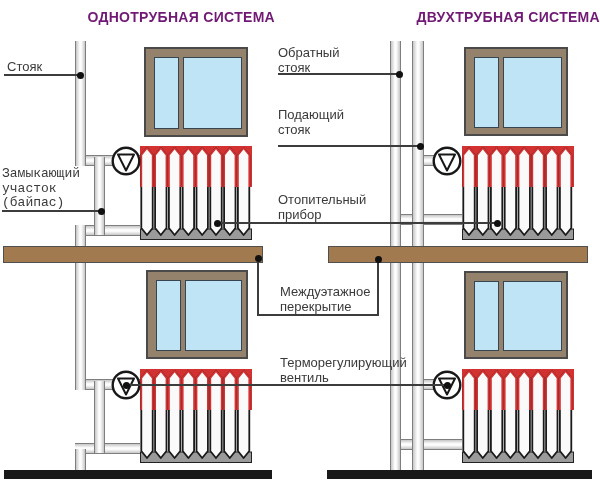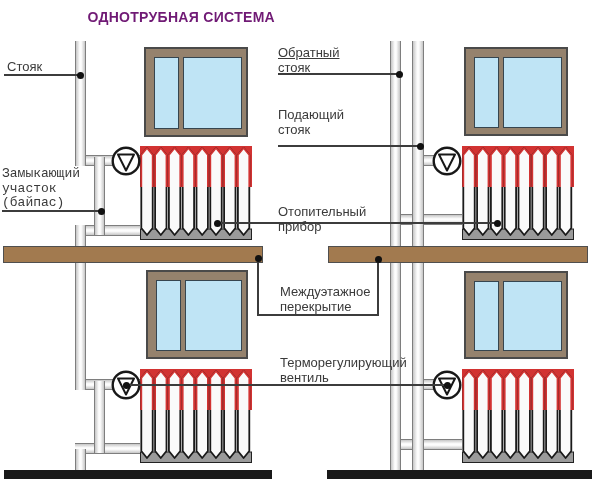--- a/index.html
+++ b/index.html
@@ -221,29 +221,30 @@
   <div class="abs dot" style="left:395.5px;top:70.5px;"></div>
   <div class="abs dot" style="left:416.5px;top:142.5px;"></div>
   <div class="abs dot" style="left:213.5px;top:219.5px;"></div>
   <div class="abs dot" style="left:493.5px;top:219.5px;"></div>
   <div class="abs dot" style="left:254.5px;top:254.5px;"></div>
   <div class="abs dot" style="left:374.5px;top:255.5px;"></div>
   <div class="abs dot" style="left:122.5px;top:381.5px;"></div>
   <div class="abs dot" style="left:443.5px;top:381.5px;"></div>
 
   <div class="abs title" style="left:85px;top:9px;width:190px;">ОДНОТРУБНАЯ СИСТЕМА</div>
+  <div class="abs title" style="left:410px;top:9px;width:190px;">ДВУХТРУБНАЯ СИСТЕМА</div>
 
   <div class="abs lbl" style="left:7px;top:60px;">Стояк</div>
   <div class="abs lbl" style="left:2px;top:167px;font-family:Liberation Mono, monospace;">Замыкающий
 участок
 (байпас)</div>
-  <div class="abs lbl" style="left:278px;top:46px;text-decoration:underline;">Обратный
+  <div class="abs lbl" style="left:278px;top:46px;">Обратный
 стояк</div>
   <div class="abs lbl" style="left:278px;top:108px;">Подающий
 стояк</div>
-  <div class="abs lbl" style="left:278px;top:193px;margin-top:12px;">Отопительный
+  <div class="abs lbl" style="left:278px;top:193px;">Отопительный
 прибор</div>
   <div class="abs lbl" style="left:280px;top:356px;">Терморегулирующий
 вентиль</div>
   <div class="abs lbl" style="left:280px;top:285px;">Междуэтажное
 перекрытие</div>
 
 </div>
 
 </body></html>

